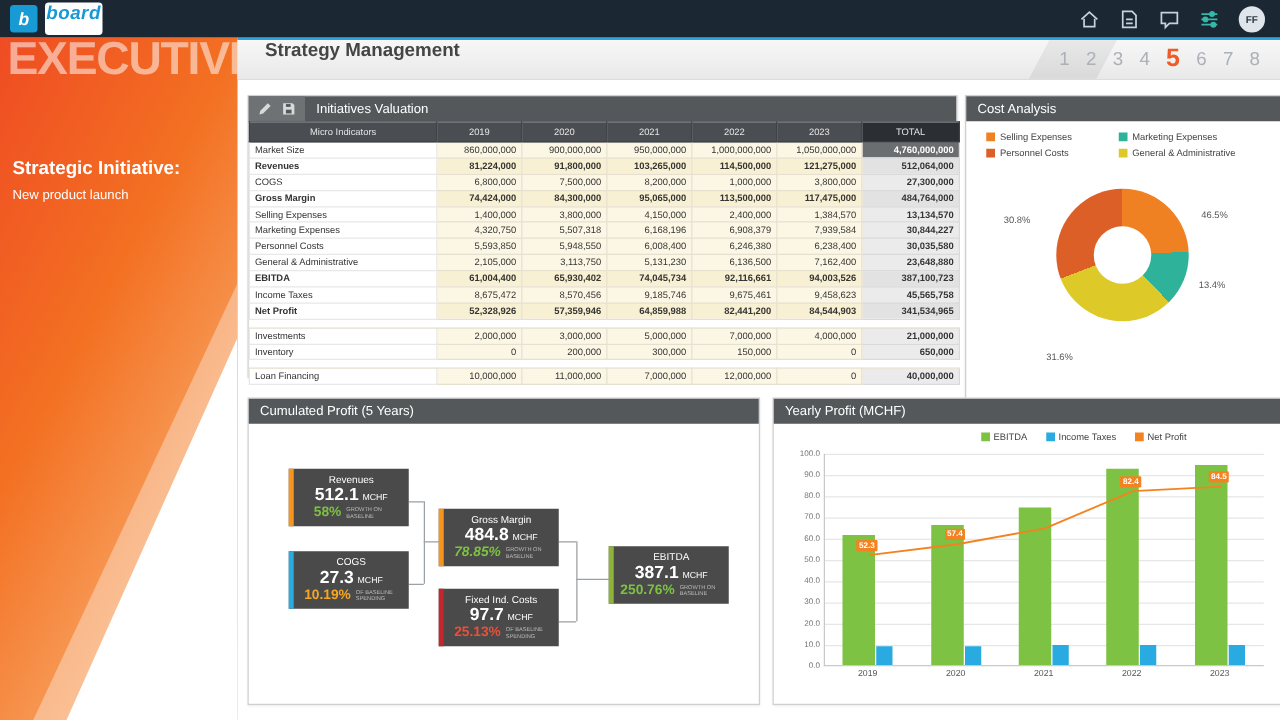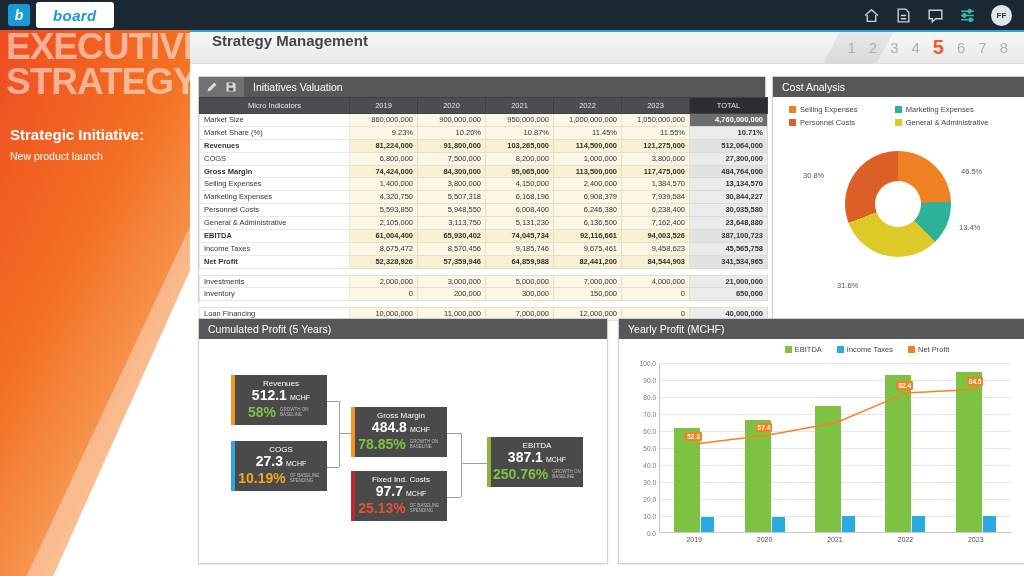--- a/index.html
+++ b/index.html
@@ -7,21 +7,21 @@
     font-family:"Liberation Sans", sans-serif; }
   .stage { position:absolute; inset:0; width:1024px; height:576px; background:#fff; }
 
   
   .topbar { position:absolute; left:0; top:0; width:1024px; height:30px;
     background:#1b2733; display:flex; align-items:center; z-index:30; }
   .logo-square { width:22px; height:22px; margin-left:8px; background:#189ad5; color:#fff;
     border-radius:3px; font-weight:bold; font-style:italic; font-size:14px;
     display:flex; align-items:center; justify-content:center; }
   .logo-plate { height:26px; margin-left:6px; background:#fff; border-radius:3px;
-    padding:0 17px; display:flex; align-items:center; }
+    padding:0 1px; display:flex; }
   .logo-text { color:#1899d6; font-weight:bold; font-style:italic; font-size:15px; letter-spacing:.4px; }
   .topbar-right { margin-left:auto; display:flex; align-items:center; gap:15px; margin-right:12px; }
   .tb-icon { width:17px; height:17px; display:block; }
   .avatar { width:21px; height:21px; border-radius:50%; background:#dfe5ea; color:#2e3a46;
     font-size:8px; font-weight:bold; display:flex; align-items:center; justify-content:center; }
 
   
   .pageheader { position:absolute; left:190px; top:30px; width:834px; height:34px;
     background:linear-gradient(#f7f7f7,#e9e9e9); border-top:2px solid #2fa3dc;
     border-bottom:1px solid #dcdcdc; display:flex; overflow:hidden; }
@@ -89,21 +89,21 @@
   .pie-lbl.pos3 { left:30px;  top:94px; }
 
   
   .flow-content { position:absolute; left:0; top:20px; right:0; bottom:0; }
   .flow-box { position:absolute; width:96px; background:#4a4a4a; color:#fff;
     border-left:4px solid #888; padding:4px 2px 5px; text-align:center; }
   .fb-title { font-size:8px; }
   .fb-value { font-size:14px; font-weight:bold; line-height:1.1; }
   .fb-unit  { font-size:7px; font-weight:normal; margin-left:3px; }
   .fb-bottom{ display:flex; align-items:center; justify-content:center; gap:4px; margin-top:1px; }
-  .fb-pct   { font-size:14px; font-weight:bold; }
+  .fb-pct   { font-size:11px; font-weight:bold; }
   .fb-cap   { font-size:4.5px; color:#b9b9b9; text-align:left; line-height:1.2;
     text-transform:uppercase; width:34px; }
   #fb-rev   { left:32px;  top:36px; }
   #fb-cogs  { left:32px;  top:102px; }
   #fb-gm    { left:152px; top:68px; }
   #fb-fic   { left:152px; top:132px; }
   #fb-ebitda{ left:288px; top:98px; }
   .conn { position:absolute; border:0 solid #9aa0a4; }
   .c1 { left:128px; top:62px;  width:12px; border-top-width:1px; }
   .c2 { left:128px; top:128px; width:12px; border-top-width:1px; }
@@ -162,21 +162,20 @@
         </svg>
       <div class="avatar">FF</div>
     </div>
   </div>
 
   <div class="sidebar">
     <div class="sb-cut-stripe"></div>
     <div class="sb-cut-white"></div>
     <div class="watermark">
       <div>EXECUTIVE</div>
-      <div>STRATEGY</div>
     </div>
     <div class="initiative">
       <div class="lab">Strategic Initiative:</div>
       <div class="val">New product launch</div>
     </div>
   </div>
 
   <div class="pageheader">
     <span class="page-title">Strategy Management</span>
     <div class="deco-band"></div>
@@ -230,29 +229,20 @@
       <tbody>
           <tr>
             <td class="lab">Market Size</td>
             <td>860,000,000</td>
             <td>900,000,000</td>
             <td>950,000,000</td>
             <td>1,000,000,000</td>
             <td>1,050,000,000</td>
             <td class="total total-dark">4,760,000,000</td>
           </tr>
-          <tr>
-            <td class="lab">Market Share (%)</td>
-            <td>9.23%</td>
-            <td>10.20%</td>
-            <td>10.87%</td>
-            <td>11.45%</td>
-            <td>11.55%</td>
-            <td class="total">10.71%</td>
-          </tr>
           <tr class="bold">
             <td class="lab">Revenues</td>
             <td>81,224,000</td>
             <td>91,800,000</td>
             <td>103,265,000</td>
             <td>114,500,000</td>
             <td>121,275,000</td>
             <td class="total">512,064,000</td>
           </tr>
           <tr>
@@ -431,21 +421,21 @@
         <div class="fb-value"><span>27.3</span><span class="fb-unit">MCHF</span></div>
         <div class="fb-bottom">
             <span class="fb-pct" style="color: rgb(245, 166, 35);">10.19%</span>
             <span class="fb-cap">Of baseline spending</span>
           </div>
       </div>
       <div class="flow-box" id="fb-gm" style="border-left-color: rgb(247, 148, 30);">
         <div class="fb-title">Gross Margin</div>
         <div class="fb-value"><span>484.8</span><span class="fb-unit">MCHF</span></div>
         <div class="fb-bottom">
-            <span class="fb-pct" style="color: rgb(125, 194, 66);">78.85%</span>
+            <span class="fb-pct" style="color: rgb(125, 194, 66); font-style: italic;">78.85%</span>
             <span class="fb-cap">Growth on baseline</span>
           </div>
       </div>
       <div class="flow-box" id="fb-fic" style="border-left-color: rgb(193, 39, 45);">
         <div class="fb-title">Fixed Ind. Costs</div>
         <div class="fb-value"><span>97.7</span><span class="fb-unit">MCHF</span></div>
         <div class="fb-bottom">
             <span class="fb-pct" style="color: rgb(232, 80, 58);">25.13%</span>
             <span class="fb-cap">Of baseline spending</span>
           </div>

